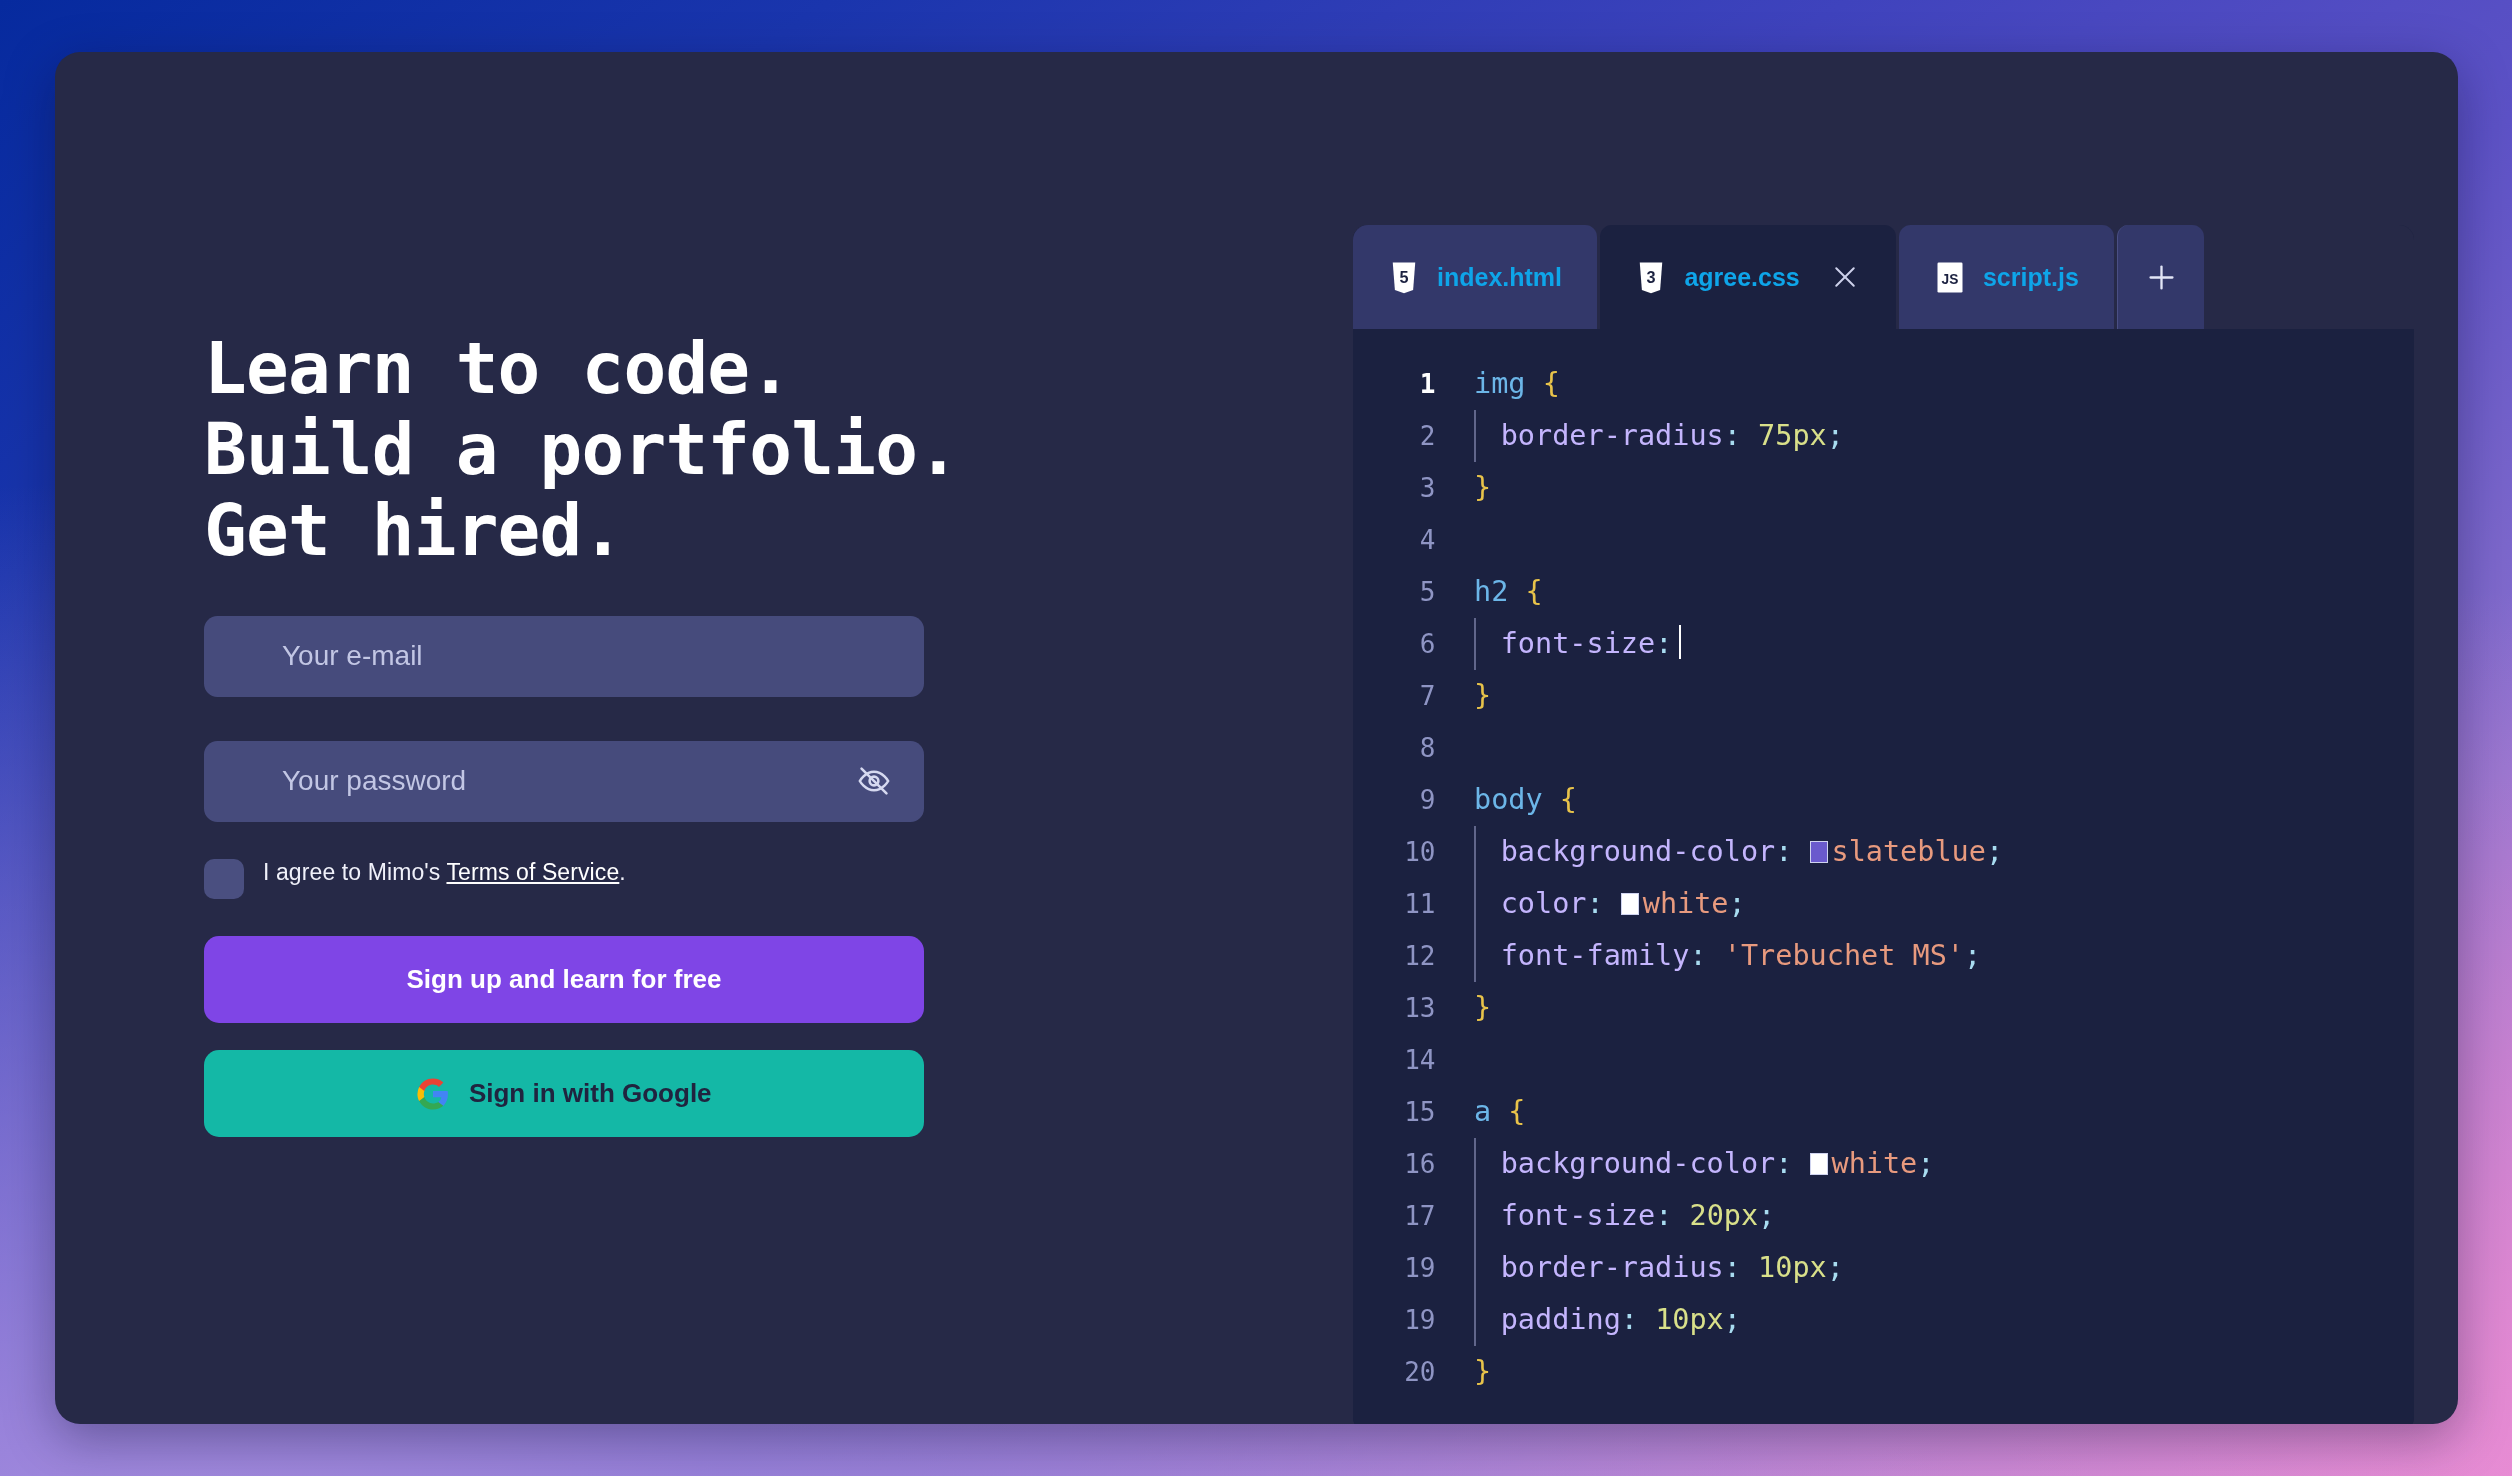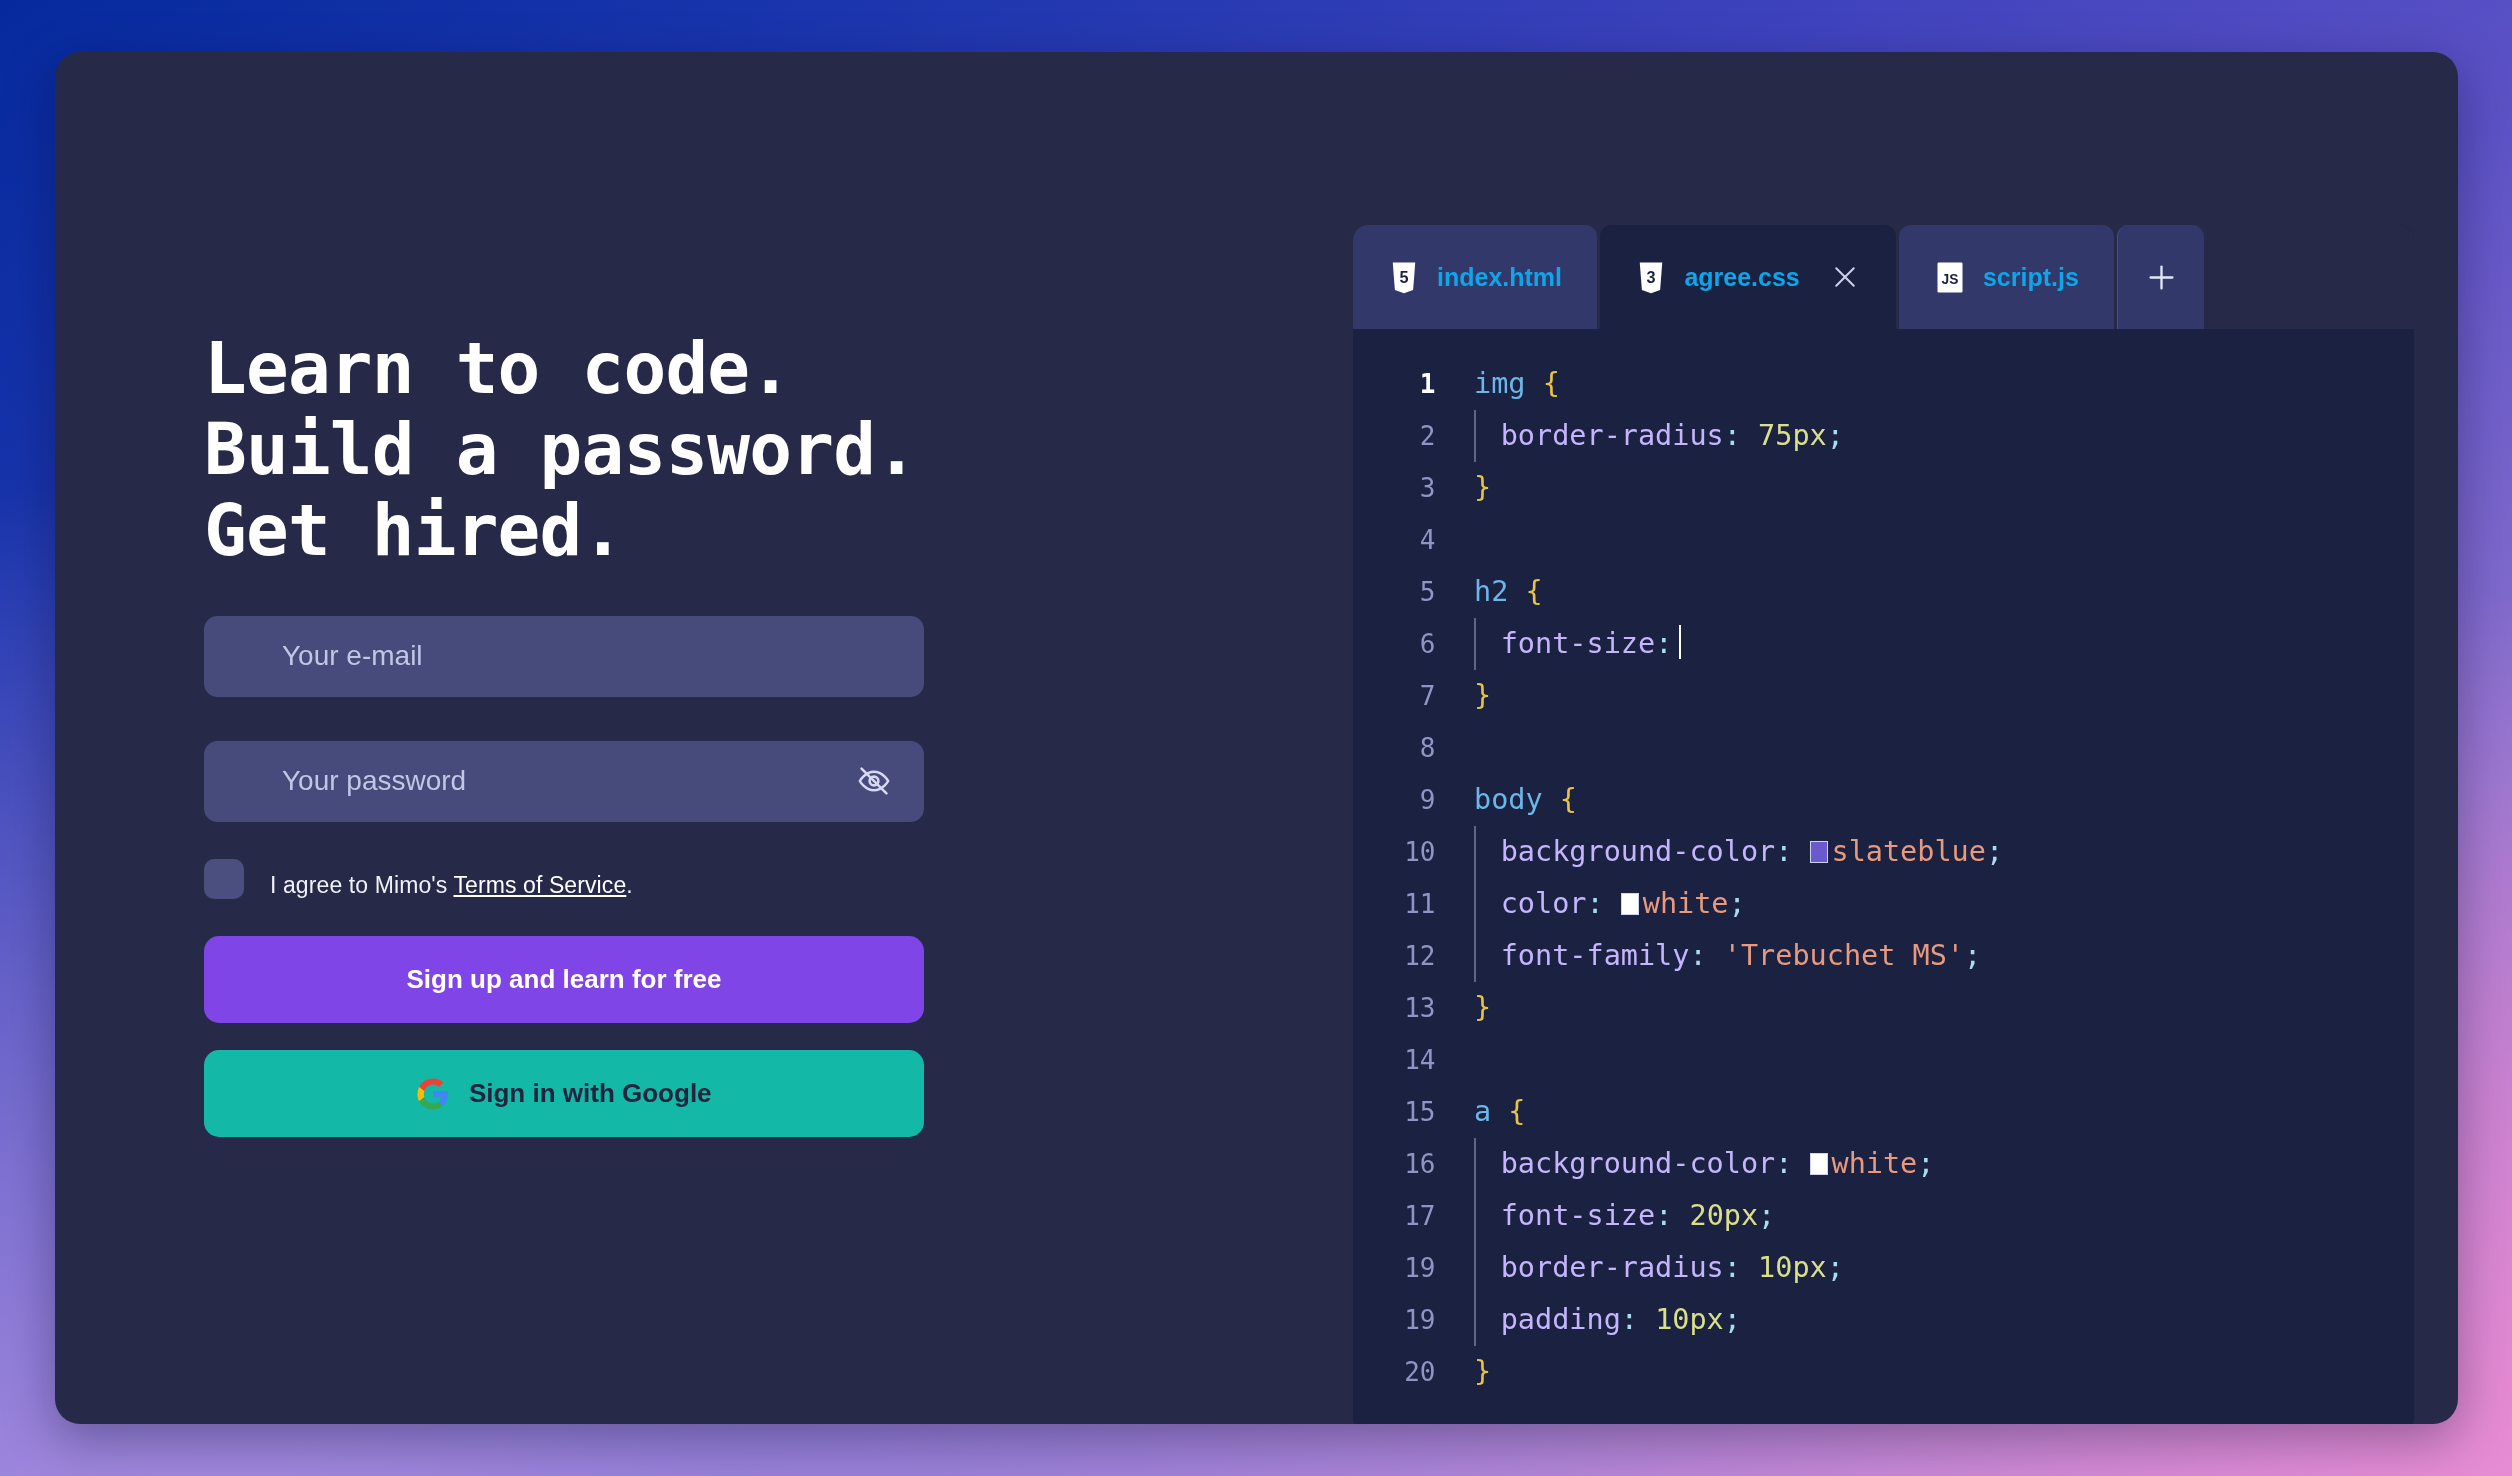--- a/index.html
+++ b/index.html
@@ -70,22 +70,22 @@
     position: absolute;
     right: 28.5px; top: 50%;
     transform: translateY(-50%);
     width: 44px; height: 44px;
     display: flex; align-items: center; justify-content: center;
     background: none; border: none; cursor: pointer;
   }
 
   .terms-row {
     display: flex;
-    align-items: flex-end;
-    gap: 26px;
+    align-items: flex-start;
+    gap: 19px;
     margin-top: -6.7px;
     margin-bottom: 37px;
   }
   .checkbox {
     width: 40px; height: 40px;
     background: #4a4f80;
     border-radius: 10px;
     flex: 0 0 auto;
     cursor: pointer;
   }
@@ -230,21 +230,21 @@
     margin-left: 6.7px;
   }
 </style>
 </head>
 <body>
 
 <div class="app-card">
 
   <div class="hero">
 
-    <div class="headline" id="headline"><span class="hl-line">Learn to code.</span><span class="hl-line">Build a password.</span><span class="hl-line">Get hired.</span></div>
+    <div class="headline" id="headline"><span class="hl-line">Learn to code.</span><span class="hl-line">Build a portfolio.</span><span class="hl-line">Get hired.</span></div>
 
     <div class="form">
 
       <div class="field">
         <input type="text" placeholder="Your e-mail" style="">
       </div>
 
       <div class="field">
         <input type="password" placeholder="Your password" style="">
         <button class="eye-btn">

